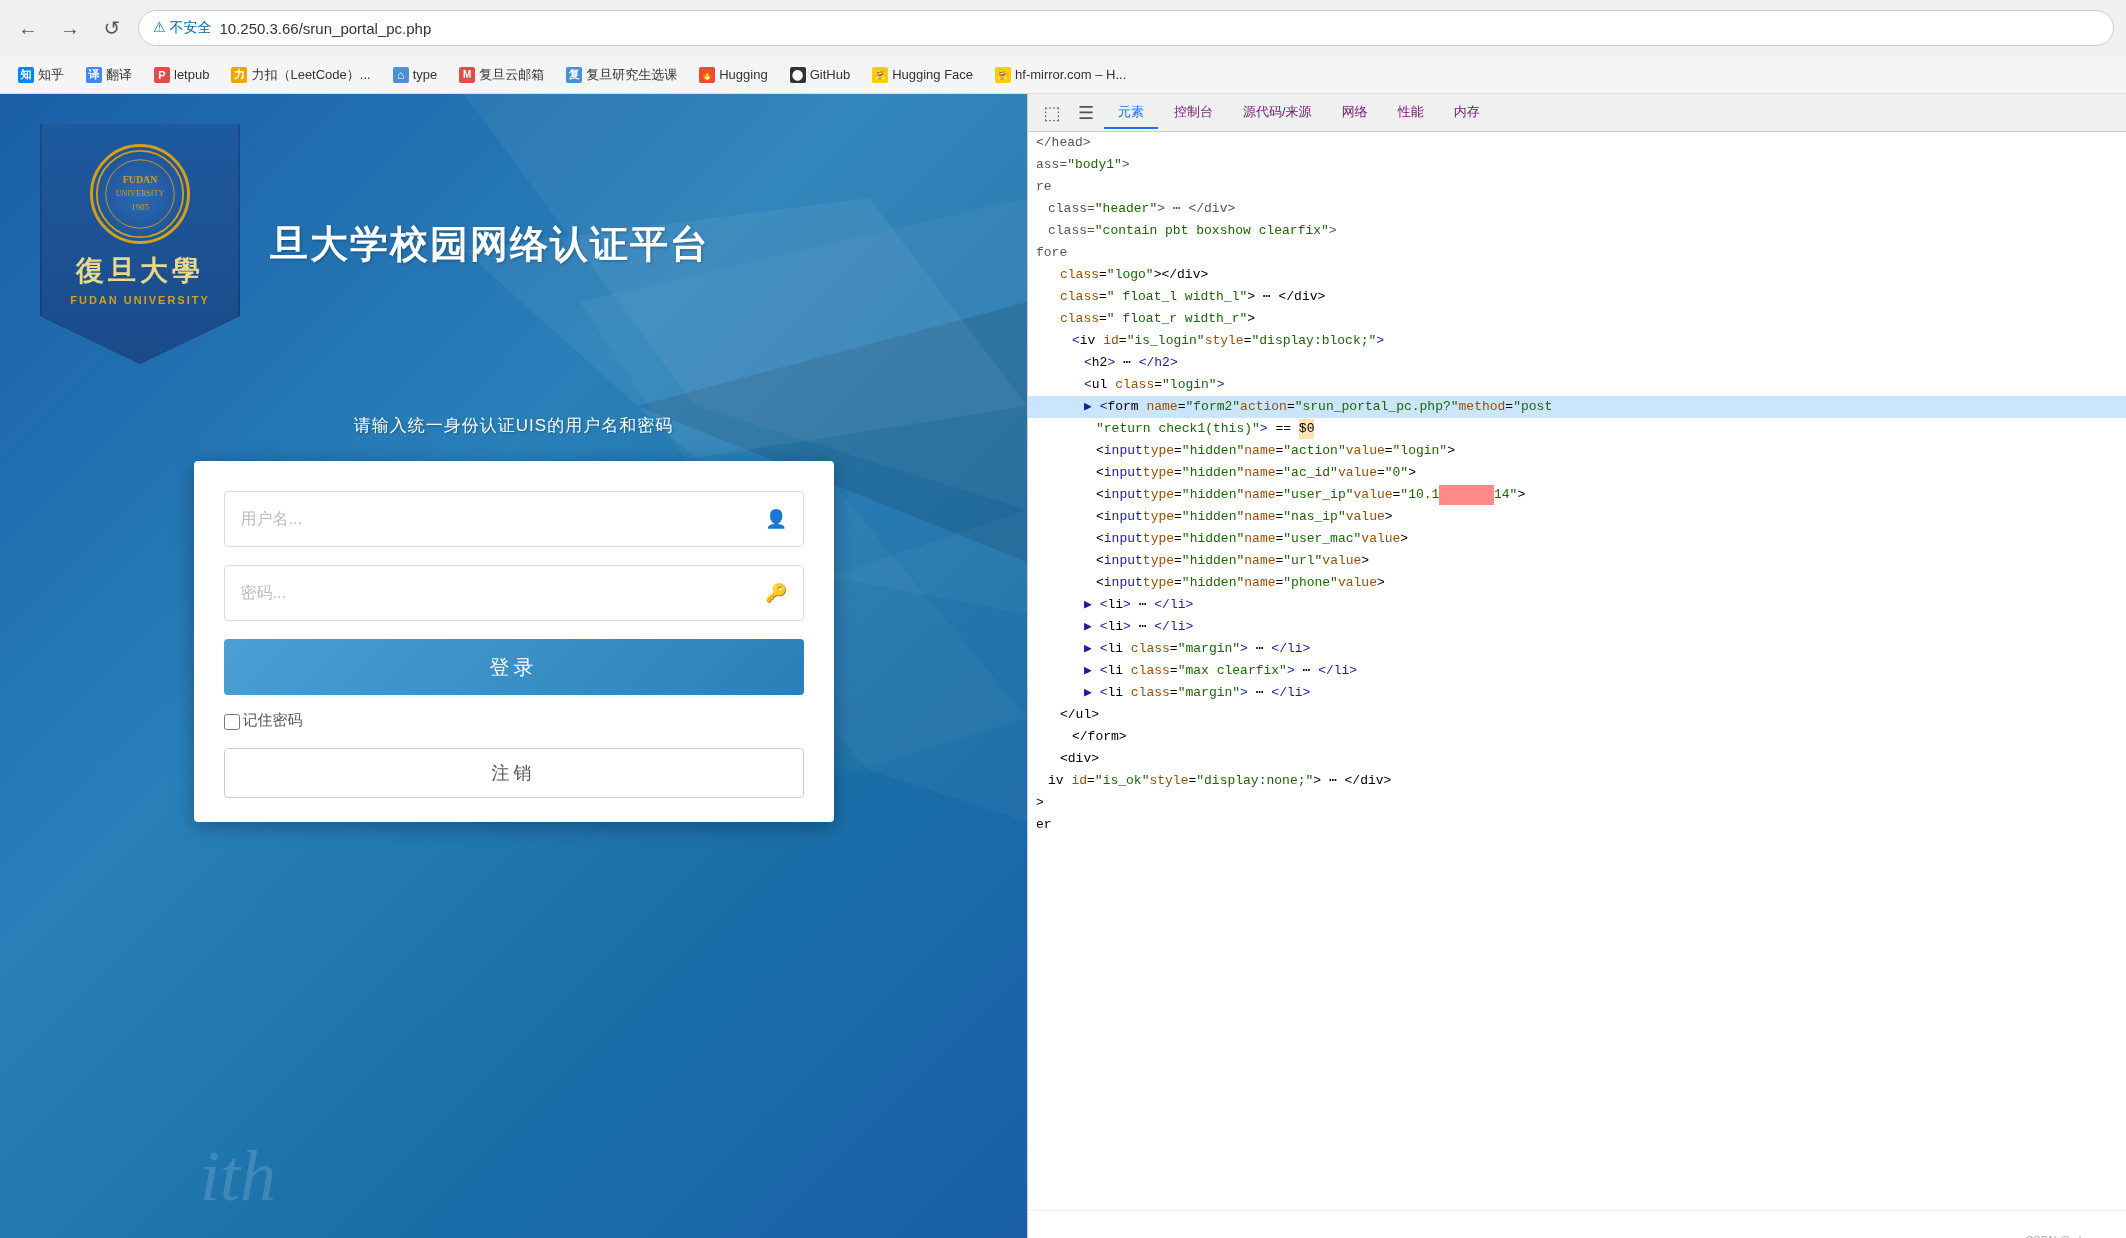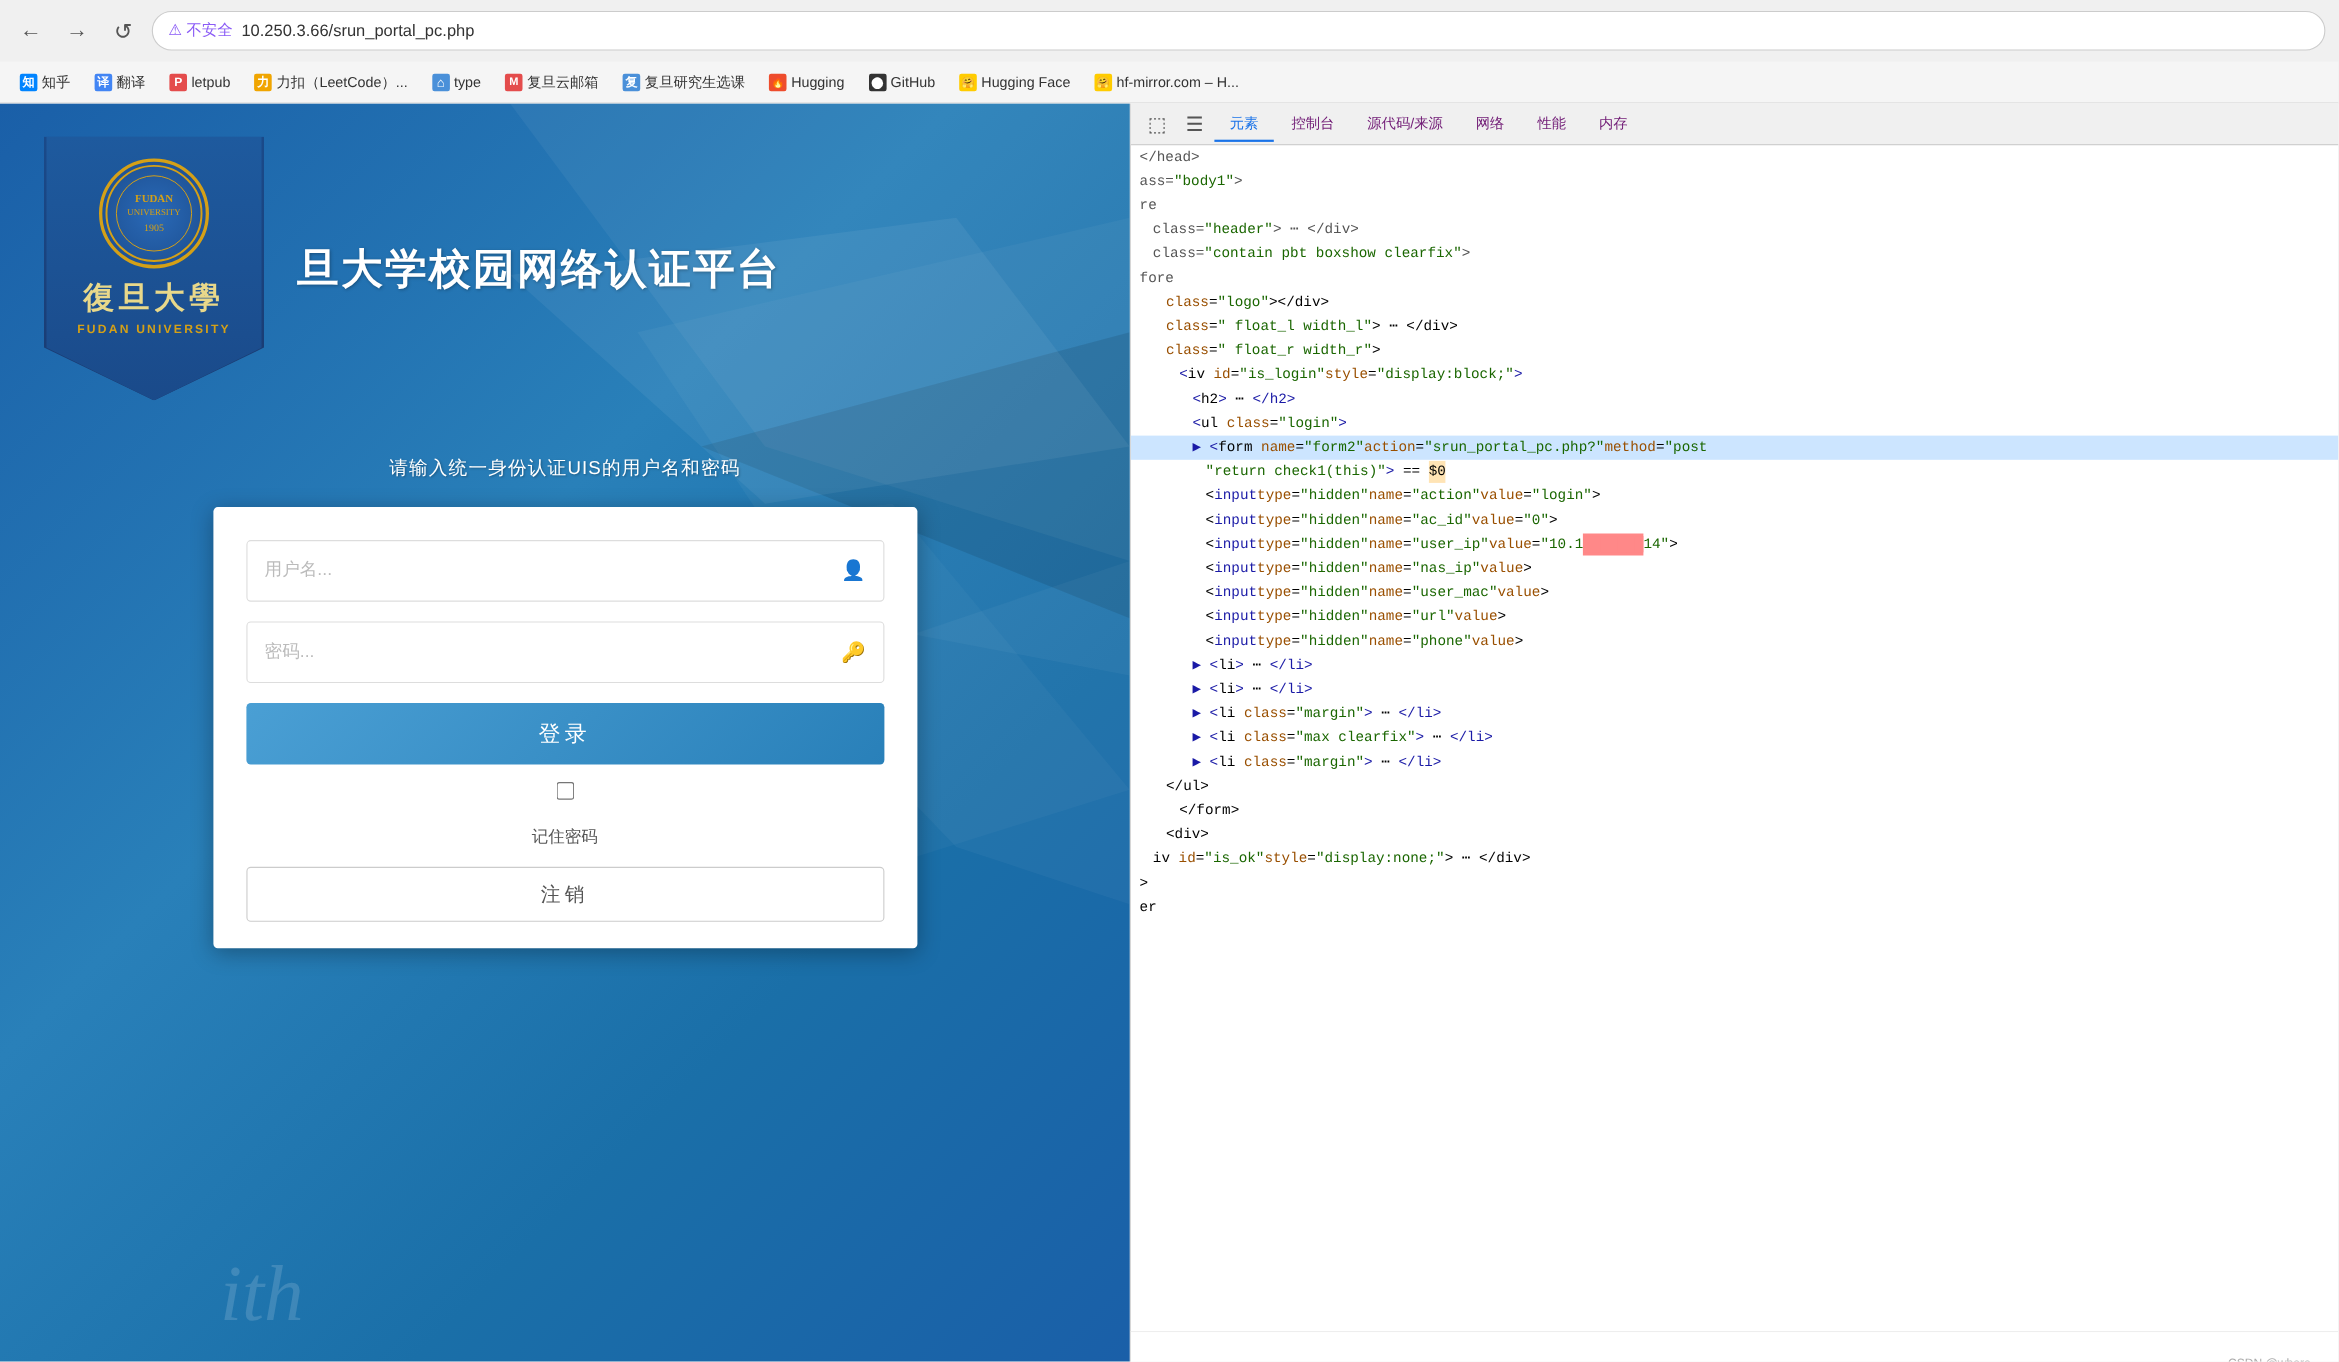--- a/index.html
+++ b/index.html
@@ -3,21 +3,21 @@
   <meta charset="utf-8">
   <style>
     * { margin: 0; padding: 0; box-sizing: border-box; }
     body { width: 2126px; height: 1238px; font-family: Arial, sans-serif; display: flex; flex-direction: column; overflow: hidden; background: #f0f0f0; }
 
     
     .browser-chrome { background: #f0f0f0; flex-shrink: 0; }
     .browser-toolbar { display: flex; align-items: center; height: 56px; padding: 0 12px; gap: 10px; background: #f0f0f0; }
     .nav-btn { width: 32px; height: 32px; border-radius: 50%; border: none; background: transparent; cursor: pointer; font-size: 20px; color: #555; display: flex; align-items: center; justify-content: center; }
     .address-bar { flex: 1; height: 36px; border-radius: 18px; border: 1px solid #ccc; background: white; display: flex; align-items: center; padding: 0 14px; gap: 8px; font-size: 15px; color: #333; }
-    .address-warning { color: #8b5cf6; font-size: 14px; }
+    .address-warning { color: #0369a1; font-size: 14px; }
     .address-text { color: #333; }
 
     
     .bookmarks-bar { height: 38px; background: #f5f5f5; border-bottom: 1px solid #ddd; display: flex; align-items: center; padding: 0 10px; gap: 6px; overflow: hidden; }
     .bookmark-item { display: flex; align-items: center; gap: 4px; padding: 4px 8px; border-radius: 4px; font-size: 13px; color: #333; cursor: pointer; white-space: nowrap; }
     .bookmark-icon { width: 16px; height: 16px; border-radius: 2px; display: flex; align-items: center; justify-content: center; font-size: 11px; font-weight: bold; color: white; flex-shrink: 0; }
 
     
     .main-content { flex: 1; display: flex; overflow: hidden; }
 
@@ -44,21 +44,21 @@
 
     .login-box { background: white; border-radius: 4px; padding: 30px 30px 24px; width: 640px; box-shadow: 0 4px 20px rgba(0,0,0,0.3); }
 
     .input-group { position: relative; margin-bottom: 18px; }
     .input-field { width: 100%; height: 56px; border: 1px solid #ddd; border-radius: 4px; padding: 0 50px 0 16px; font-size: 16px; color: #888; background: white; outline: none; }
     .input-field::placeholder { color: #bbb; }
     .input-icon { position: absolute; right: 16px; top: 50%; transform: translateY(-50%); color: #bbb; font-size: 18px; }
 
     .login-btn { width: 100%; height: 56px; background: linear-gradient(135deg, #4a9fd4 0%, #2980b9 100%); border: none; border-radius: 4px; color: white; font-size: 20px; letter-spacing: 4px; cursor: pointer; margin-bottom: 16px; }
 
-    .remember-row { display: flex; align-items: center; gap: 24px; margin-bottom: 18px; flex-direction: column; }
+    .remember-row { display: flex; align-items: flex-end; gap: 3px; margin-bottom: 18px; }
     .remember-checkbox { width: 16px; height: 16px; border: 1px solid #ccc; background: white; cursor: pointer; }
     .remember-label { font-size: 15px; color: #555; }
 
     .logout-btn { width: 100%; height: 50px; background: white; border: 1px solid #ccc; border-radius: 4px; color: #555; font-size: 18px; letter-spacing: 4px; cursor: pointer; }
 
     
     .devtools-panel { flex: 1; background: white; display: flex; flex-direction: column; border-left: 1px solid #ccc; }
 
     .devtools-tabs { display: flex; align-items: center; height: 38px; background: #f0f0f0; border-bottom: 1px solid #ccc; padding: 0 8px; gap: 2px; flex-shrink: 0; }
     .devtools-tab-icon { width: 32px; height: 32px; display: flex; align-items: center; justify-content: center; cursor: pointer; color: #555; font-size: 18px; }

